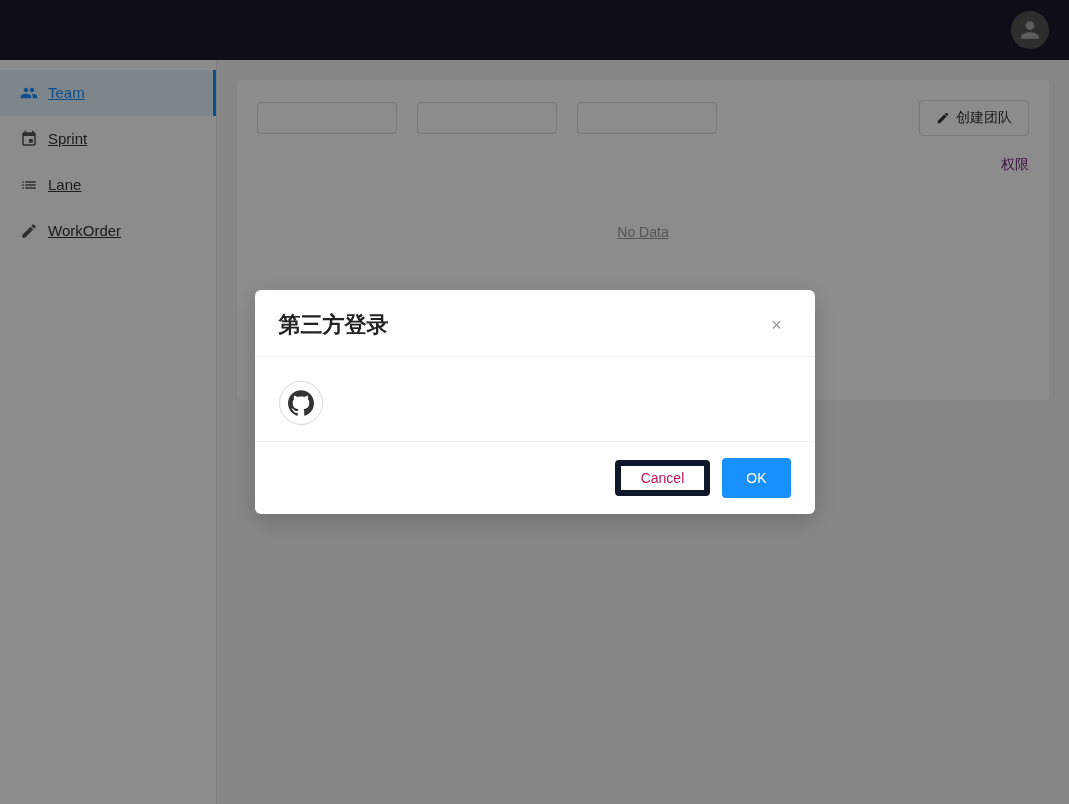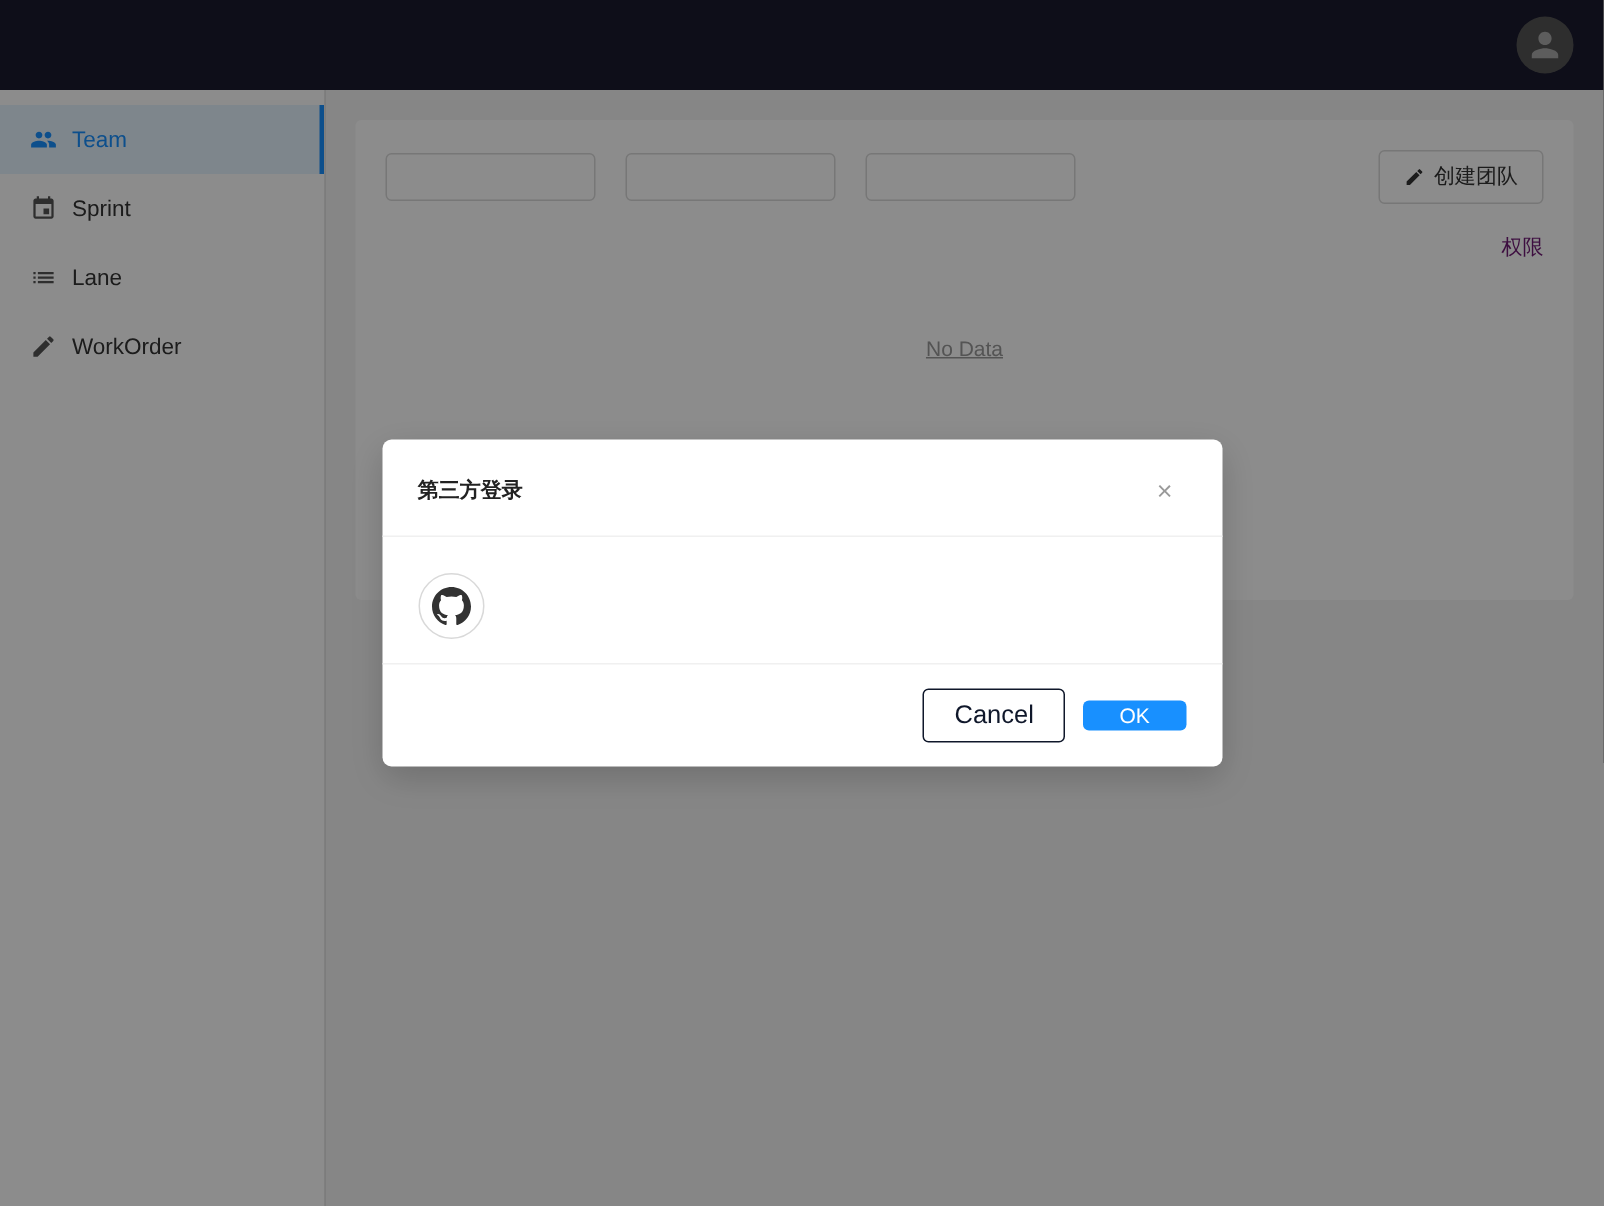--- a/index.html
+++ b/index.html
@@ -52,26 +52,27 @@
     .sidebar {
       width: 217px;
       background: #fff;
       border-right: 1px solid #e8e8e8;
       padding-top: 10px;
       flex-shrink: 0;
     }
 
     .sidebar-item {
       display: flex;
-      align-items: center;
+      align-items: flex-start;
       padding: 14px 20px;
       cursor: pointer;
       font-size: 15px;
       color: #333;
       position: relative;
+      text-decoration: underline;
     }
 
     .sidebar-item.active {
       color: #1890ff;
       background: #e6f4ff;
     }
 
     .sidebar-item.active::after {
       content: '';
       position: absolute;
@@ -180,21 +181,21 @@
 
     .modal-header {
       padding: 20px 24px 16px;
       border-bottom: 1px solid #f0f0f0;
       display: flex;
       align-items: center;
       justify-content: space-between;
     }
 
     .modal-title {
-      font-size: 14px;
+      font-size: 22px;
       font-weight: 600;
       color: #222;
     }
 
     .modal-close {
       width: 28px;
       height: 28px;
       border: none;
       background: none;
       cursor: pointer;
@@ -234,30 +235,30 @@
       padding: 16px 24px;
       display: flex;
       align-items: center;
       justify-content: flex-end;
       gap: 12px;
     }
 
     .btn-cancel {
       height: 36px;
       padding: 0 20px;
-      border: 1px solid #0f172a;
-      border-radius: 4px;
-      background: #fff;
-      cursor: pointer;
-      font-size: 17px;
-      color: #0f172a;
+      border: 6px solid #0f172a;
+      border-radius: 4px;
+      background: #fff;
+      cursor: pointer;
+      font-size: 14px;
+      color: #be185d;
     }
 
     .btn-ok {
-      height: 20px;
+      height: 40px;
       padding: 0 24px;
       border: none;
       border-radius: 4px;
       background: #1890ff;
       color: #fff;
       cursor: pointer;
       font-size: 14px;
     }
   </style>
 </head>

